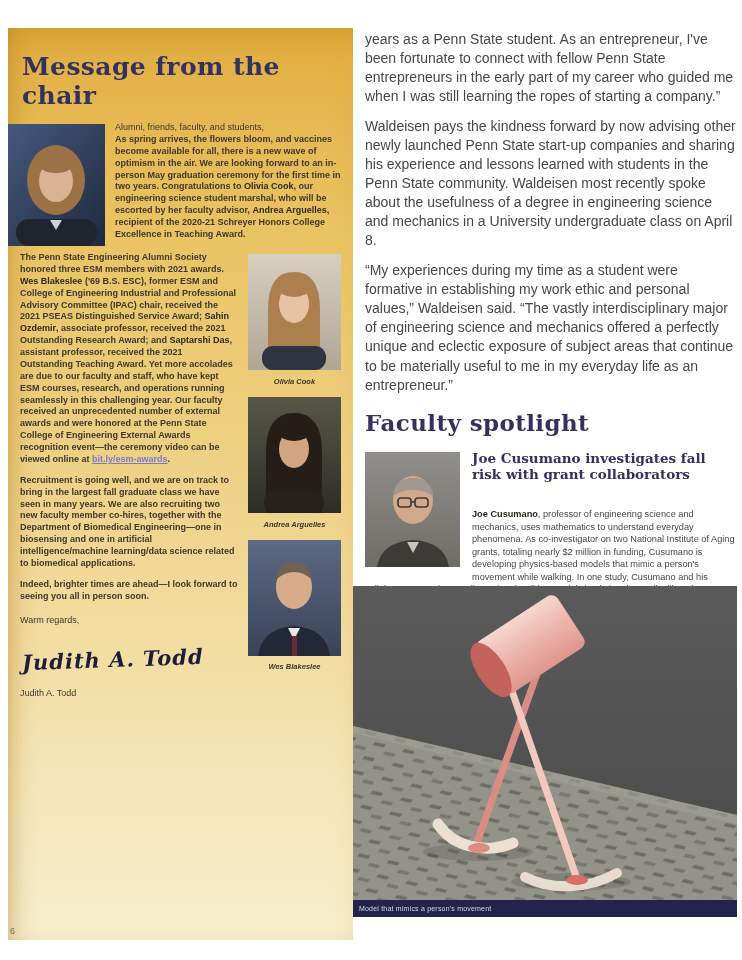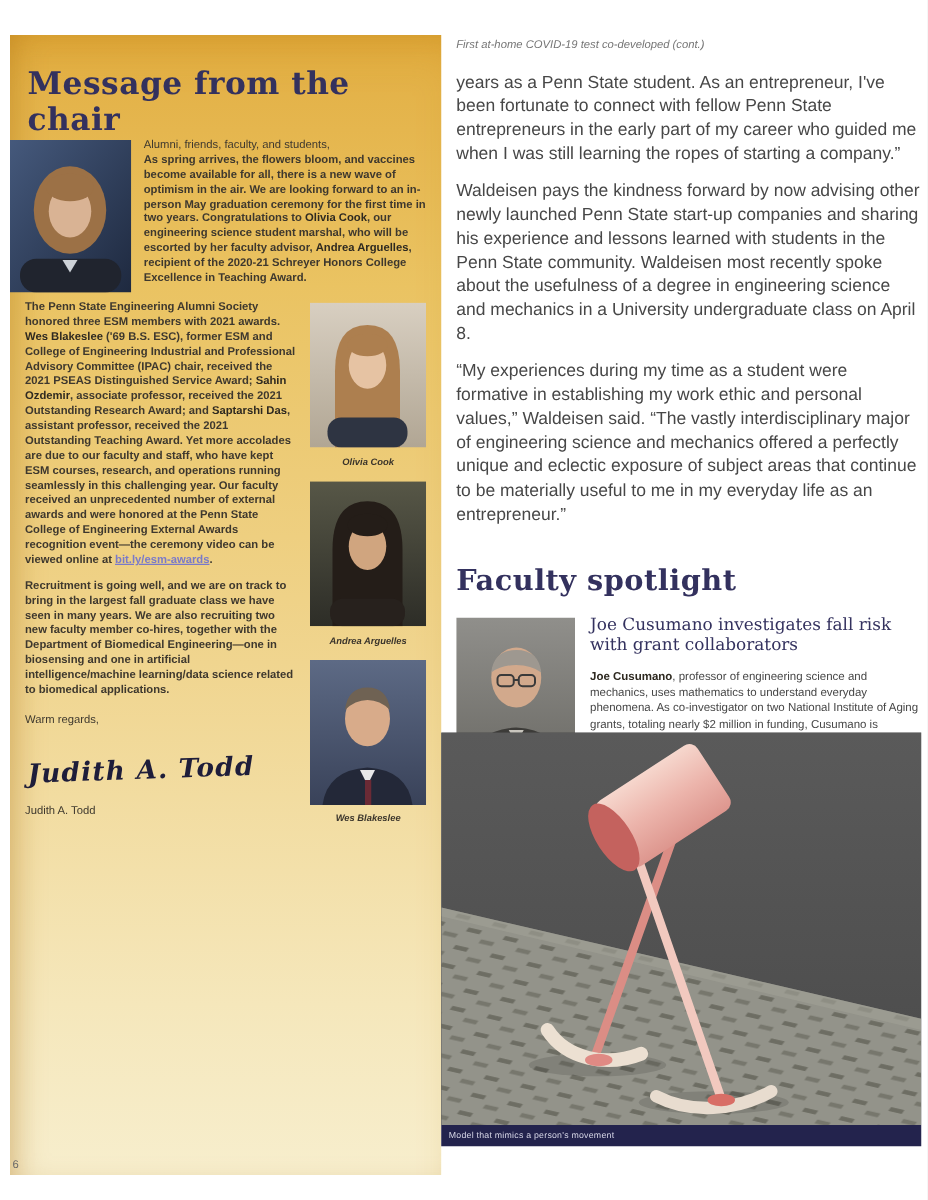--- a/index.html
+++ b/index.html
@@ -8,21 +8,21 @@
 
   
   .gold-panel {
     position:absolute; left:8px; top:28px; width:345px; height:912px;
     background:linear-gradient(180deg,#e2ae42 0%,#eac362 22%,#f0d58f 55%,#f5e7bb 85%,#f7eecd 100%);
     box-shadow: inset 16px 0 26px -14px rgba(165,105,15,.4), inset 0 26px 34px -18px rgba(205,140,25,.45);
     padding:24px 12px 0 12px;
   }
   .panel-title {
     font-family:"DejaVu Serif", serif; font-weight:bold; font-size:25px;
-    color:#33315e; letter-spacing:.4px; margin-left:2px;
+    color:#33315e; letter-spacing:.4px; margin-bottom:12px; margin-left:2px;
   }
   .chair-flow { font-size:9px; line-height:1.32; color:#3e382e; }
   .chair-photo { float:left; width:97px; height:122px; margin:2px 10px 6px -12px; }
   .greeting { margin-bottom:0; }
   .para { margin-bottom:9px;font-weight:bold; }
   b.name { color:#2e2920; }
   .awards-flow { font-size:9px; line-height:1.32; color:#3e382e; }
   .photo-col { float:right; width:93px; margin:2px 0 4px 10px; }
   .portrait { width:93px; overflow:hidden; display:block; }
   .photo-caption {
@@ -38,27 +38,27 @@
   }
   .signer { font-size:9px; color:#3e382e; }
   .page-number { position:absolute; left:10px; top:926px; font-size:9px; color:#6a6a6a; }
 
   
   .right-col { position:absolute; left:365px; top:30px; width:372px; }
   .running-header { font-style:italic; font-size:9px; color:#757575; margin-bottom:16px; }
   .body-para { font-size:14px; line-height:1.36; color:#474747; margin-bottom:11px; }
   .spotlight-heading {
     font-family:"DejaVu Serif", serif; font-weight:bold; font-size:23px;
-    color:#33315e; letter-spacing:.4px; margin:30px 0 14px 0;
+    color:#33315e; letter-spacing:.4px; margin:14px 0 14px 0;
   }
   .spotlight-flow { font-size:9.2px; line-height:1.36; color:#474747; }
   .spotlight-photo { float:left; width:95px; height:115px; margin:2px 12px 6px 0; }
   .spotlight-title {
-    font-family:"DejaVu Serif", serif; font-weight:normal; font-size:13.5px;
-    line-height:1.25; color:#33315e; margin-bottom:10px;
+    font-family:"DejaVu Serif", serif; font-weight:bold; font-size:13.5px;
+    line-height:1.25; color:#33315e; margin-bottom:25px;
   }
 
   
   .figure { position:absolute; left:353px; top:586px; width:384px; height:331px; }
   .sim { position:relative; width:384px; height:314px; background:#505050; overflow:hidden; }
   .figure-caption-bar {
     height:17px; background:#23234d; color:#d8d8e8;
     font-size:7px; line-height:17px; padding-left:6px; letter-spacing:.2px;
   }
   .clear { clear:both; }
@@ -144,30 +144,30 @@
             <path d="M40 88 L46 100 L52 88 Z" fill="#e8e8ea"></path>
             <rect x="44" y="96" width="5" height="20" fill="#6b2a35"></rect>
           </svg>
         </span>
         <div class="photo-caption">Wes Blakeslee</div>
       </div>
 
       <div class="para"><span>The Penn State Engineering Alumni Society honored three ESM members with 2021 awards. </span><b class="name">Wes Blakeslee</b><span> ('69 B.S. ESC), former ESM and College of Engineering Industrial and Professional Advisory Committee (IPAC) chair, received the 2021 PSEAS Distinguished Service Award; </span><b class="name">Sahin Ozdemir</b><span>, associate professor, received the 2021 Outstanding Research Award; and </span><b class="name">Saptarshi Das</b><span>, assistant professor, received the 2021 Outstanding Teaching Award. Yet more accolades are due to our faculty and staff, who have kept ESM courses, research, and operations running seamlessly in this challenging year. Our faculty received an unprecedented number of external awards and were honored at the Penn State College of Engineering External Awards recognition event—the ceremony video can be viewed online at </span><a class="link">bit.ly/esm-awards</a><span>.</span></div>
 
       <div class="para">Recruitment is going well, and we are on track to bring in the largest fall graduate class we have seen in many years. We are also recruiting two new faculty member co-hires, together with the Department of Biomedical Engineering—one in biosensing and one in artificial intelligence/machine learning/data science related to biomedical applications.</div>
+      <div class="para">Indeed, brighter times are ahead—I look forward to seeing you all in person soon.</div>
       <div class="regards">Warm regards,</div>
       <div><span class="signature">Judith A. Todd</span></div>
       <div class="signer">Judith A. Todd</div>
     </div>
   </div>
 
   <div class="page-number">6</div>
 
   <div class="right-col">
-    <div class="running-header">First at-home COVID-19 test co-developed (cont.)</div>
     <div class="body-para">years as a Penn State student. As an entrepreneur, I've been fortunate to connect with fellow Penn State entrepreneurs in the early part of my career who guided me when I was still learning the ropes of starting a company.”</div>
     <div class="body-para">Waldeisen pays the kindness forward by now advising other newly launched Penn State start-up companies and sharing his experience and lessons learned with students in the Penn State community. Waldeisen most recently spoke about the usefulness of a degree in engineering science and mechanics in a University undergraduate class on April 8.</div>
     <div class="body-para">“My experiences during my time as a student were formative in establishing my work ethic and personal values,” Waldeisen said. “The vastly interdisciplinary major of engineering science and mechanics offered a perfectly unique and eclectic exposure of subject areas that continue to be materially useful to me in my everyday life as an entrepreneur.”</div>
 
     <div class="spotlight-heading">Faculty spotlight</div>
 
     <div class="spotlight-flow">
       <span class="spotlight-photo">
         <svg width="95" height="115" viewBox="0 0 95 115">
           <defs>

